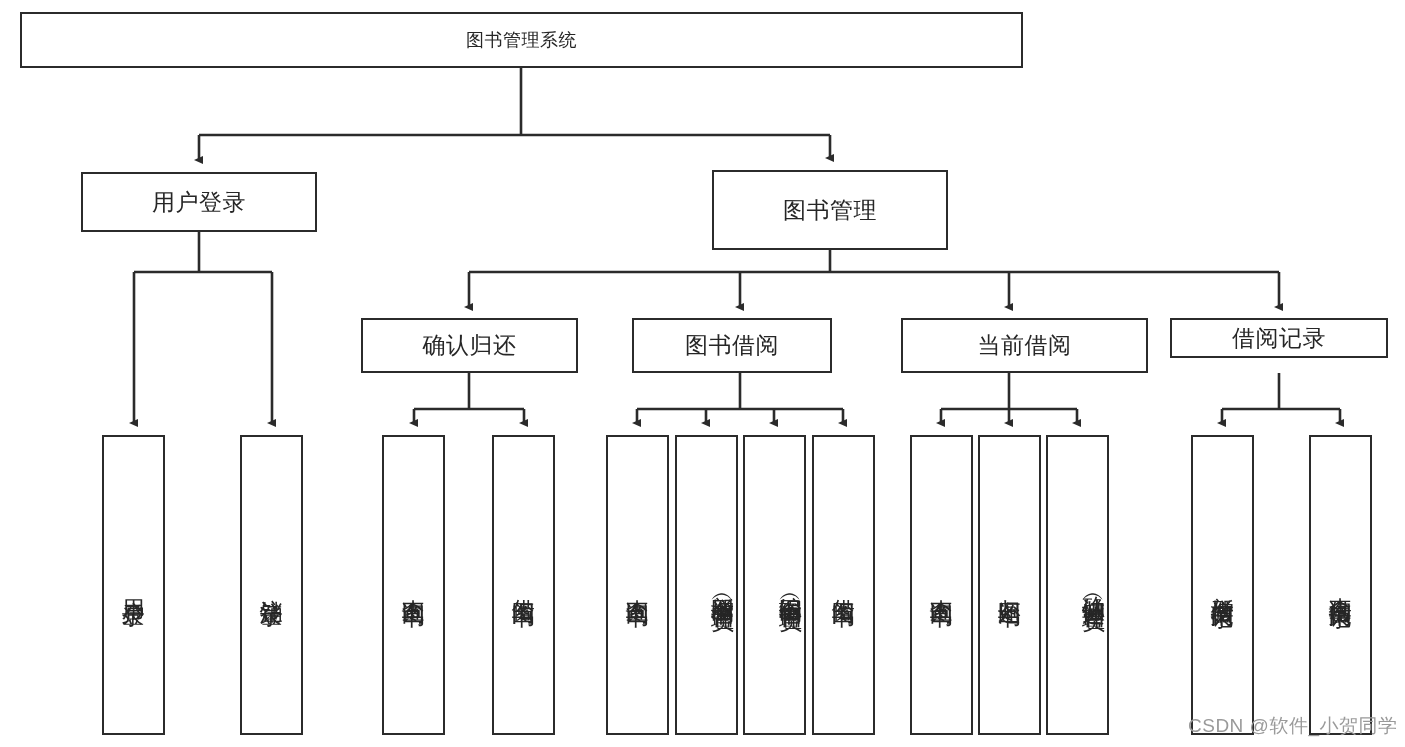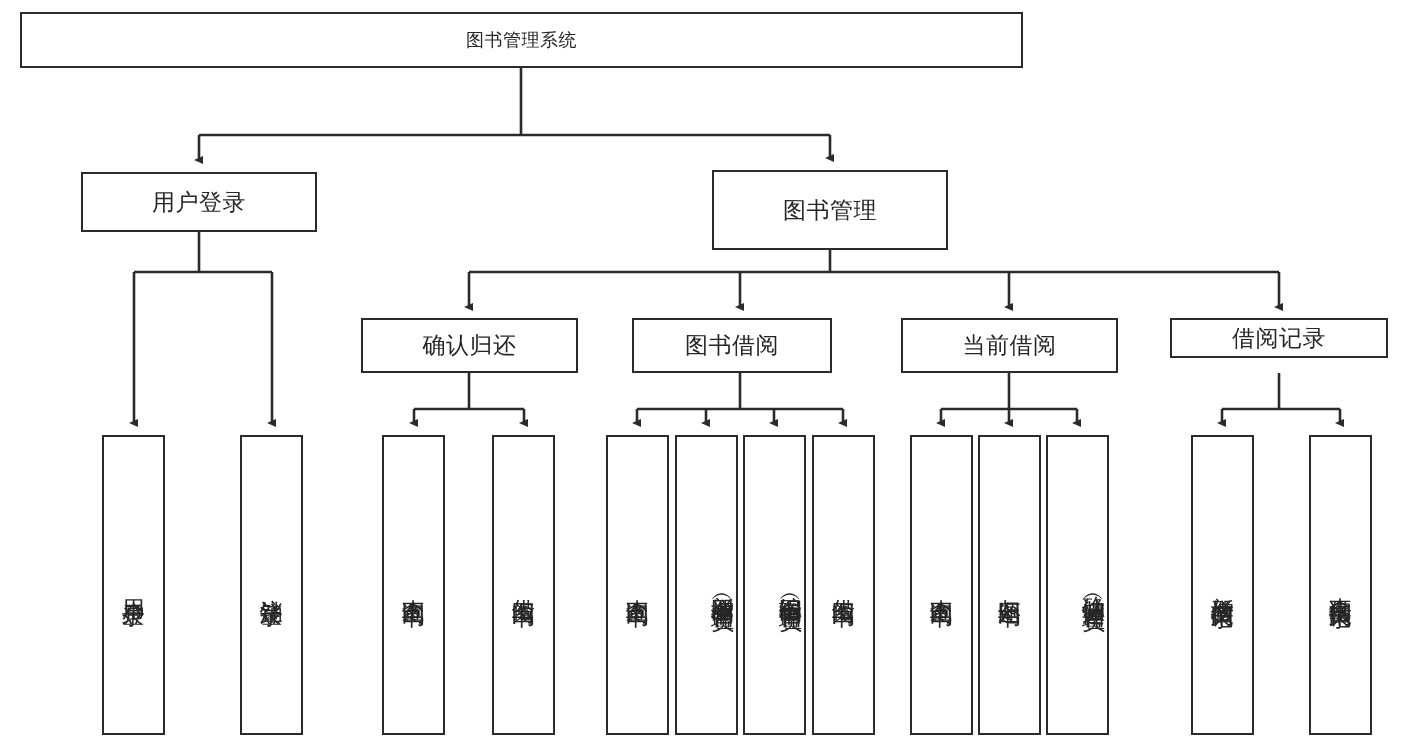--- a/index.html
+++ b/index.html
@@ -136,21 +136,21 @@
   <div class="node-box node-h" style="left:712px; top:170px; width:236px; height:80px;">
     <span>图书管理</span>
   </div>
 
   <div class="node-box node-h" style="left:361px; top:318px; width:217px; height:55px;">
     <span>确认归还</span>
   </div>
   <div class="node-box node-h" style="left:632px; top:318px; width:200px; height:55px;">
     <span>图书借阅</span>
   </div>
-  <div class="node-box node-h" style="left:901px; top:318px; width:217px; height:55px;">
+  <div class="node-box node-h" style="left:901px; top:318px; width:247px; height:55px;">
     <span>当前借阅</span>
   </div>
   <div class="node-box node-h" style="left:1170px; top:318px; width:218px; height:40px;">
     <span>借阅记录</span>
   </div>
 
   <div class="node-box node-v mid" style="left:102px; top:435px; width:63px; height:300px;">
     <span>用户登录</span>
   </div>
   <div class="node-box node-v mid" style="left:240px; top:435px; width:63px; height:300px;">
@@ -187,14 +187,15 @@
     <span>确认归还（管理员）</span>
   </div>
 
   <div class="node-box node-v mid" style="left:1191px; top:435px; width:63px; height:300px;">
     <span>新增借阅记录</span>
   </div>
   <div class="node-box node-v mid" style="left:1309px; top:435px; width:63px; height:300px;">
     <span>查询借阅记录</span>
   </div>
 
+  <div class="watermark">CSDN @软件_小贺同学</div>
 
 </div>
 
 </body></html>

